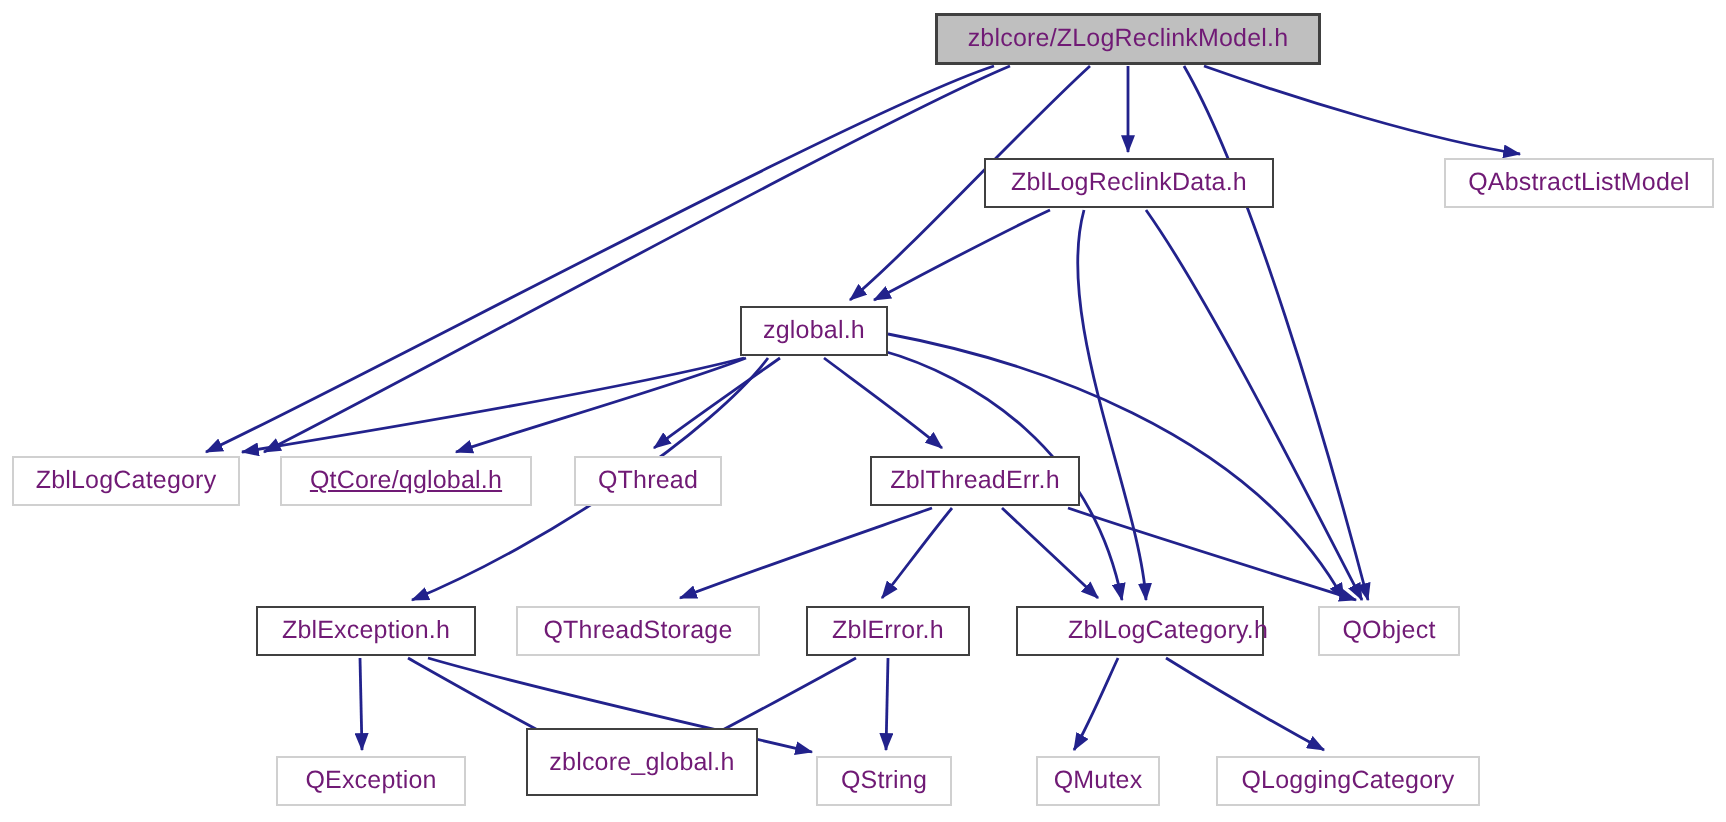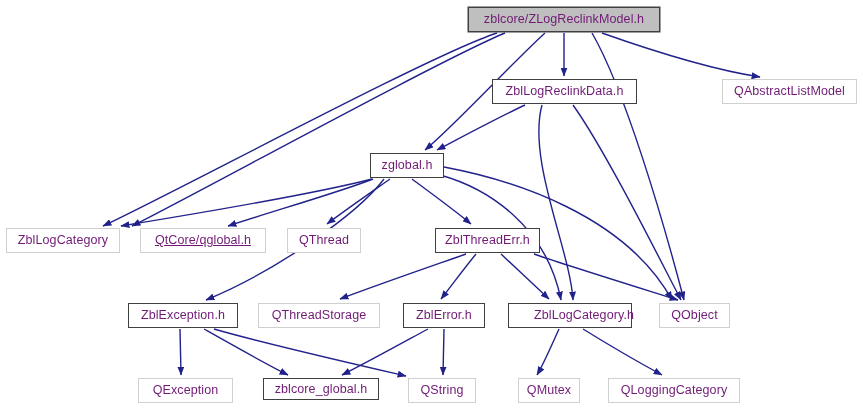--- a/index.html
+++ b/index.html
@@ -126,21 +126,21 @@
       </div>
       <div class="node-box style-internal" style="left: 403px; top: 303px; width: 82px; height: 25px;">
         <span>ZblError.h</span>
       </div>
       <div class="node-box style-internal" style="left: 508px; top: 303px; width: 124px; height: 25px; padding-left: 28px;">
         <span>ZblLogCategory.h</span>
       </div>
       <div class="node-box style-external" style="left: 138px; top: 378px; width: 95px; height: 25px;">
         <span>QException</span>
       </div>
-      <div class="node-box style-internal" style="left: 263px; top: 378px; width: 116px; height: 22px; text-align: center;">
+      <div class="node-box style-internal" style="left: 263px; top: 364px; width: 116px; height: 34px; text-align: center;">
         <span>zblcore_global.h</span>
       </div>
       <div class="node-box style-external" style="left: 408px; top: 378px; width: 68px; height: 25px;">
         <span>QString</span>
       </div>
       <div class="node-box style-external" style="left: 518px; top: 378px; width: 62px; height: 25px;">
         <span>QMutex</span>
       </div>
       <div class="node-box style-external" style="left: 608px; top: 378px; width: 132px; height: 25px;">
         <span>QLoggingCategory</span>

